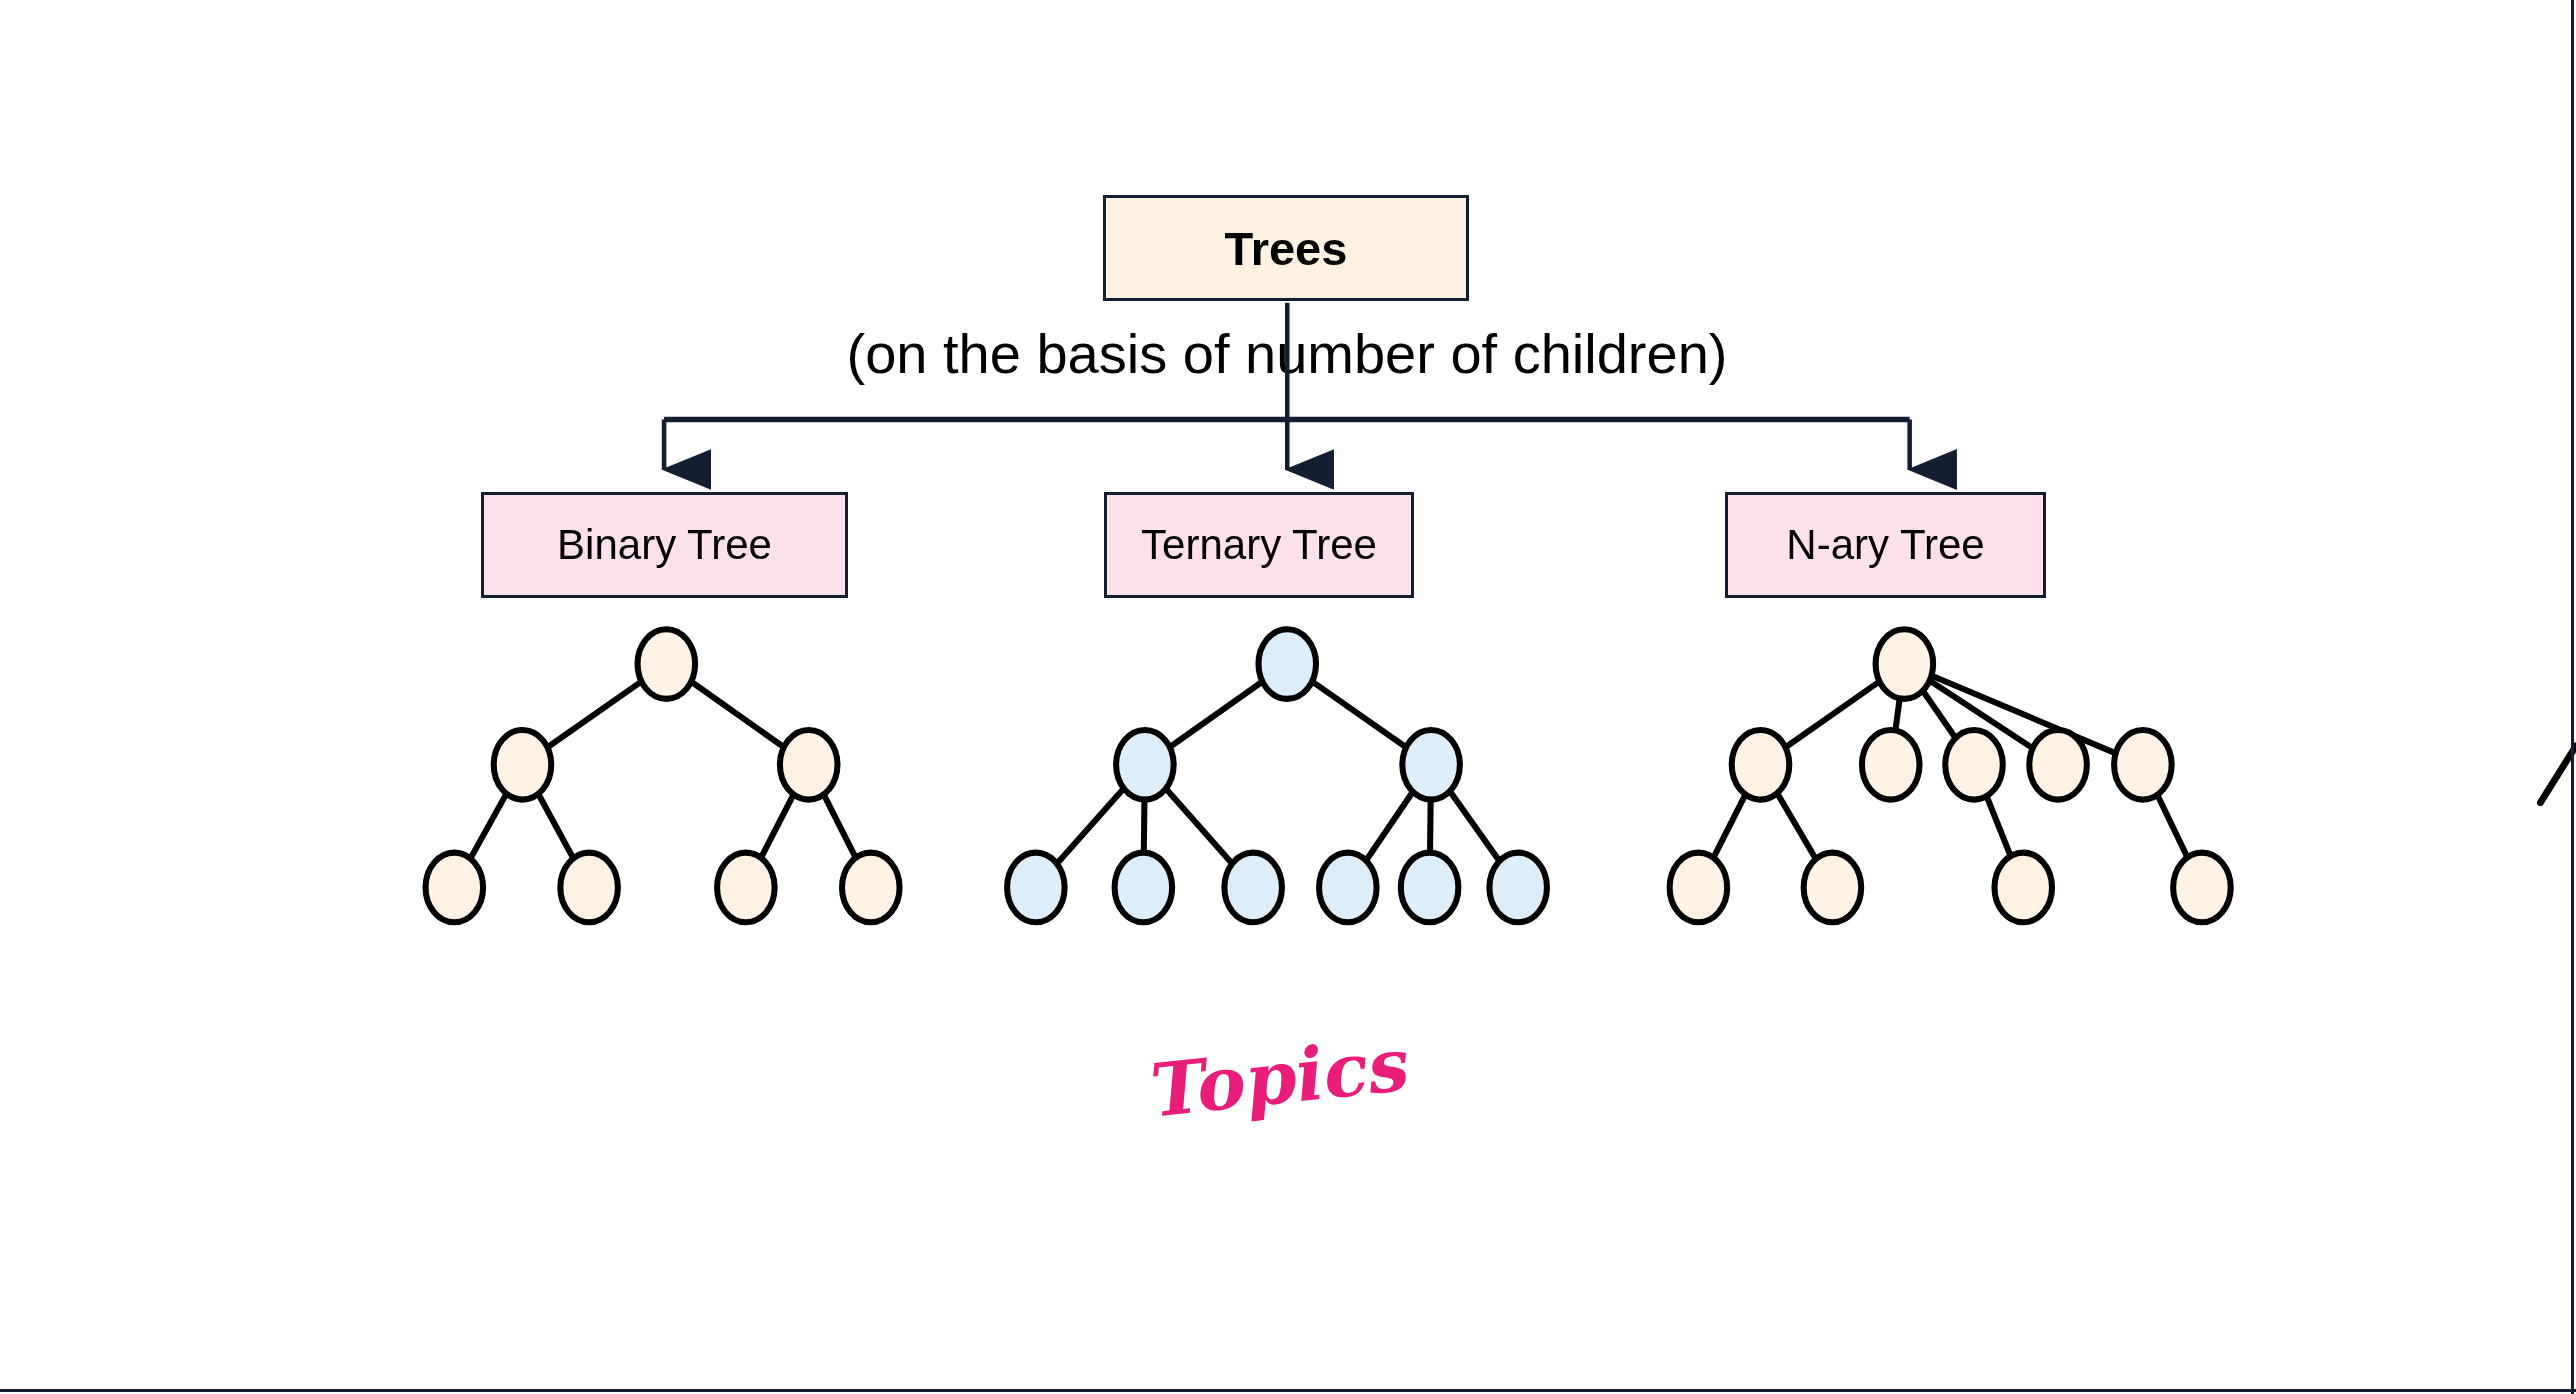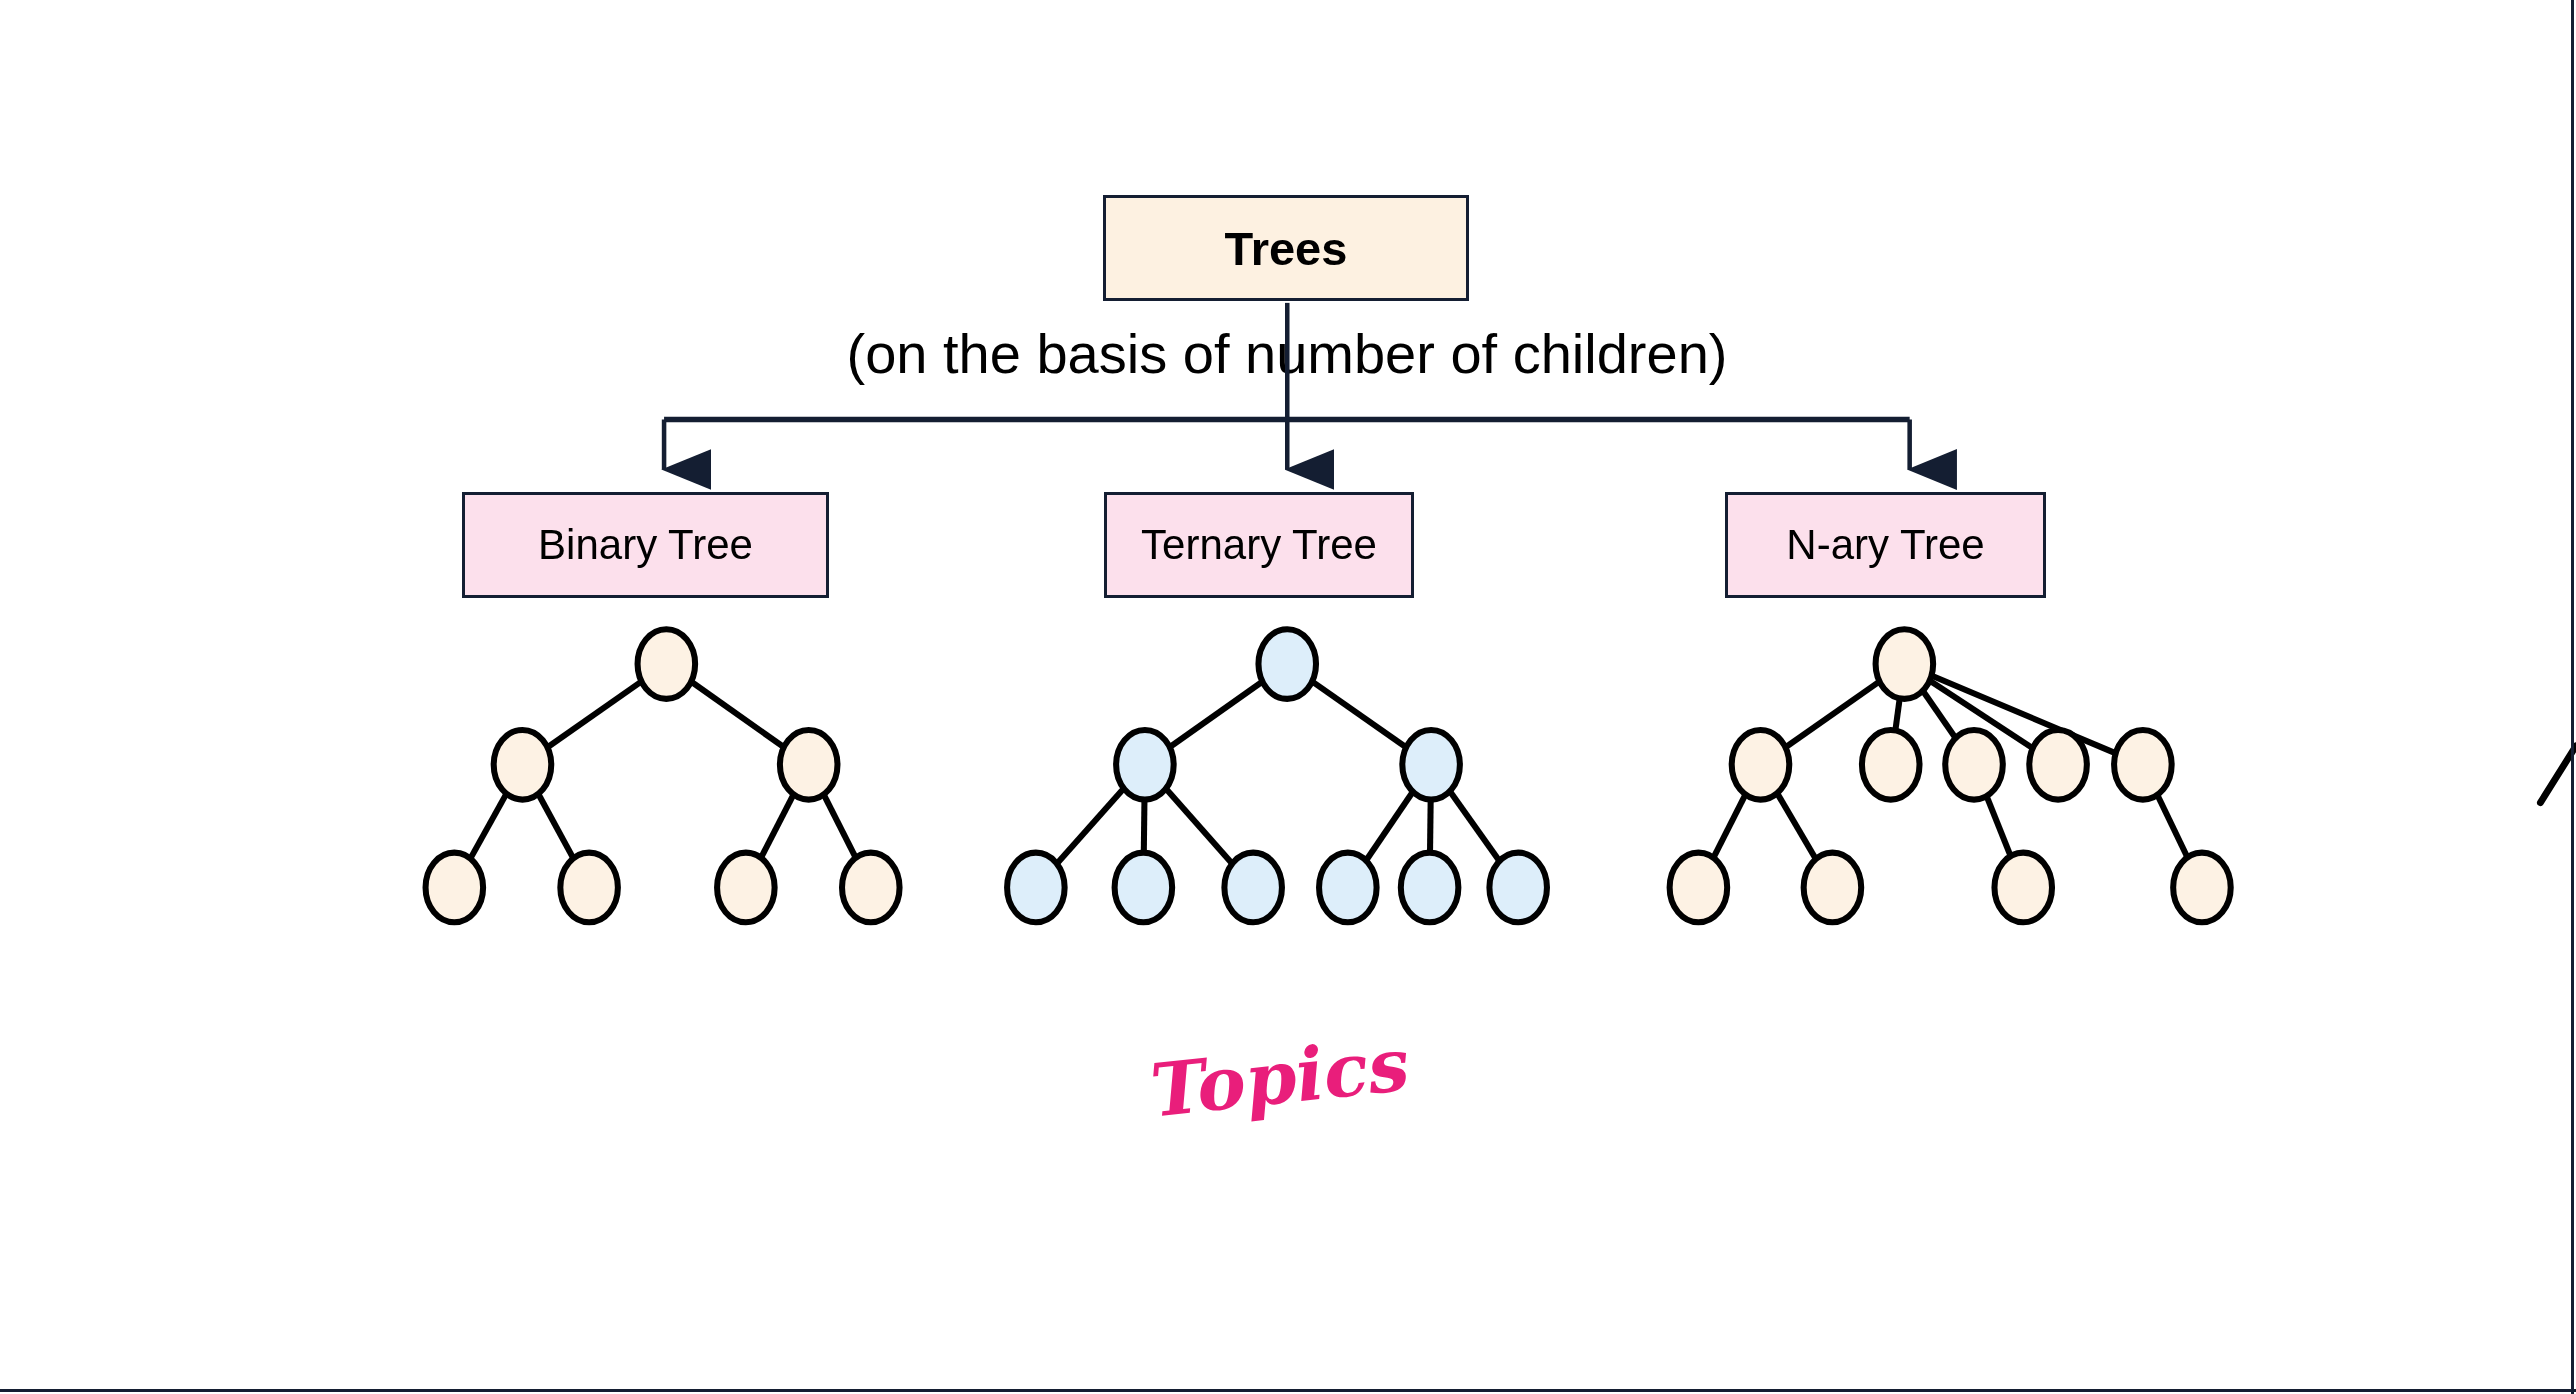--- a/index.html
+++ b/index.html
@@ -54,21 +54,21 @@
     white-space: nowrap;
   }
 
   .cat-box {
     top: 492px;
     height: 106px;
     background: #fce0ec;
     font-size: 42px;
     font-weight: normal;
   }
-  .cat-binary  { left: 462px;  width: 367px; }
+  .cat-binary  { left: 481px;  width: 367px; }
   .cat-ternary { left: 1104px; width: 310px; }
   .cat-nary    { left: 1725px; width: 321px; }
 
   
   .svg-layer {
     position: absolute;
     left: 0;
     top: 0;
     width: 2576px;
     height: 1394px;

